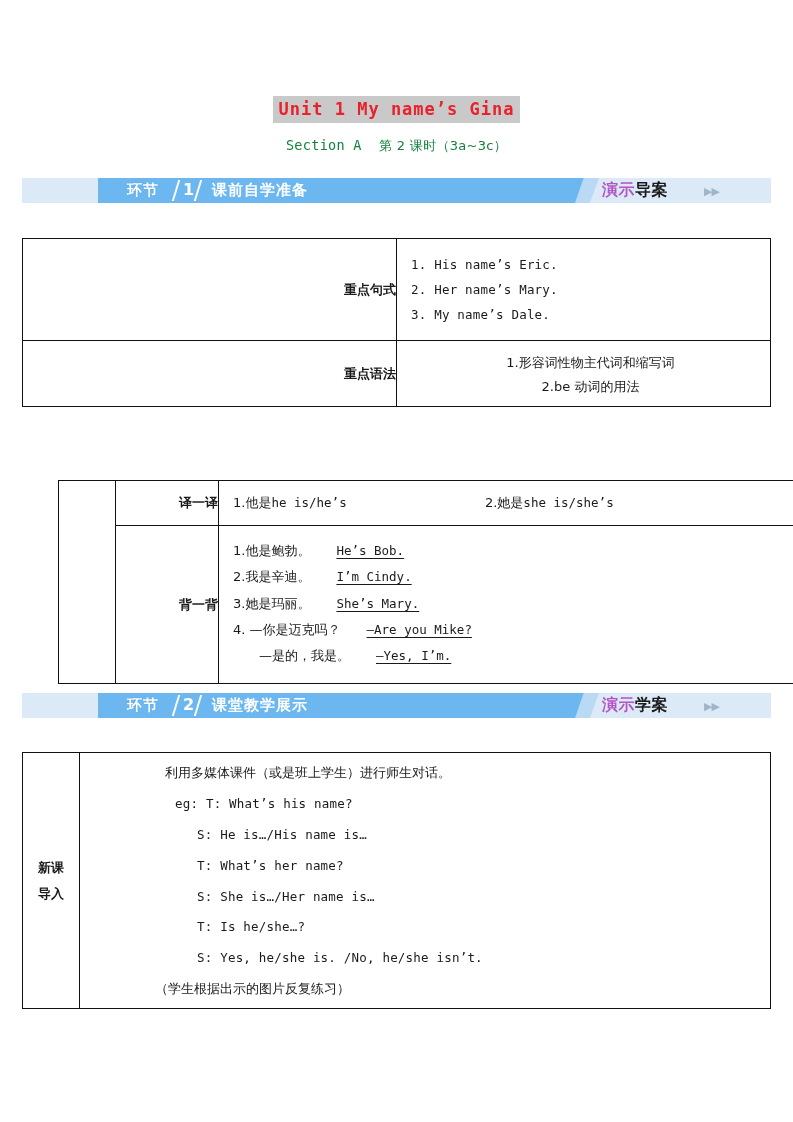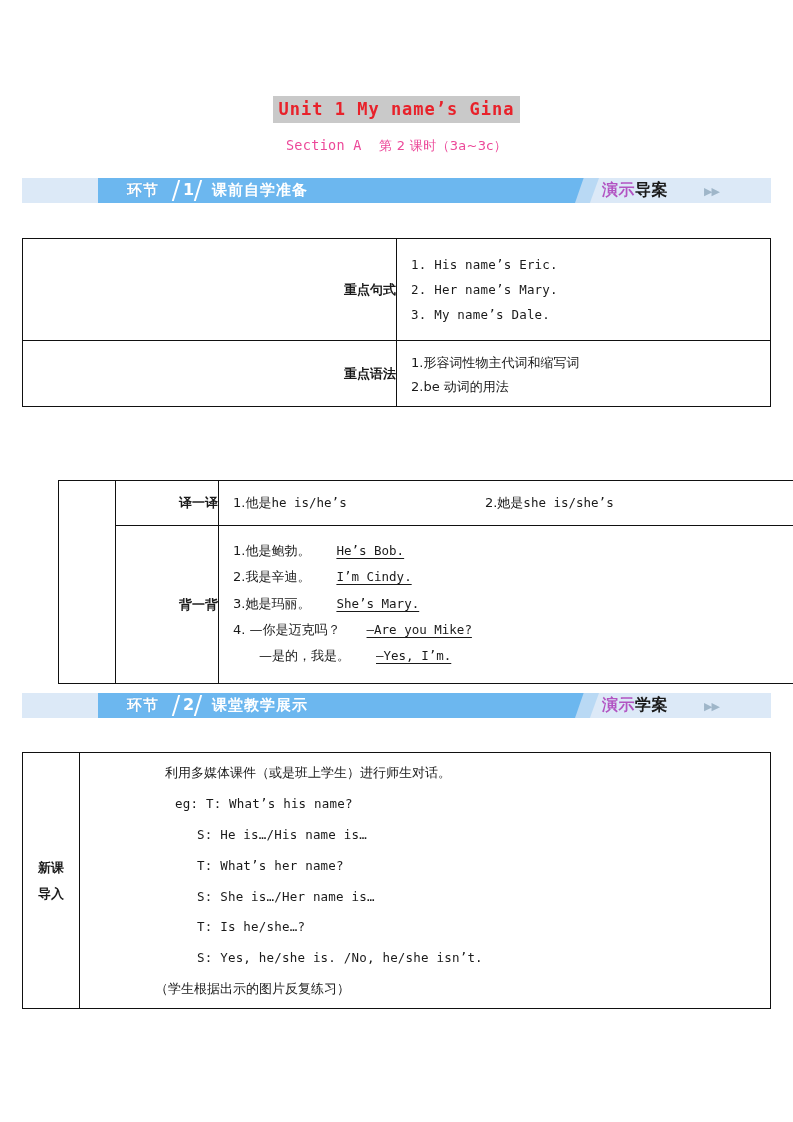--- a/index.html
+++ b/index.html
@@ -22,21 +22,21 @@
     font-family:"DejaVu Sans Mono","Liberation Mono",monospace;
     font-weight:bold;
     font-size:17px;
     letter-spacing:1px;
     padding:3px 6px 3px 6px;
     line-height:1.25;
   }
   .section-line{
     position:absolute;left:0;top:137px;width:793px;text-align:center;
     font-family:"DejaVu Sans Mono","Liberation Mono",monospace;
-    font-size:13.5px;letter-spacing:0.3px;color:#ec4899;
+    font-size:13.5px;letter-spacing:0.3px;color:#15803d;
   }
   .section-line .cn{font-family:"DejaVu Sans","Liberation Sans",sans-serif;font-size:13px;}
 
   
   .banner{position:absolute;left:22px;width:749px;height:15px;}
   .banner .lightbar{
     position:absolute;left:0;top:0;width:749px;height:25px;
     background:#dce9f7;
   }
   .banner .bluebar{
@@ -199,21 +199,21 @@
         <div class="cellbody">
           <div class="lineEN">1. His name’s Eric.</div>
           <div class="lineEN">2. Her name’s Mary.</div>
           <div class="lineEN">3. My name’s Dale.</div>
         </div>
       </td>
     </tr>
     <tr>
       <td class="rowlabel">重点语法</td>
       <td>
-        <div class="cellbody" style="padding:6px 0 8px 14px;">
+        <div class="cellbody" style="padding:6px 0 8px 14px;text-align:center;">
           <div class="lineMIX">1.形容词性物主代词和缩写词</div>
           <div class="lineMIX" style="margin-bottom:4px;">2.be 动词的用法</div>
         </div>
       </td>
     </tr>
   </tbody>
     </table>
 
   <table class="t" style="left:22px;top:480px;width:749px;margin-left:36px;">
     <tbody>

